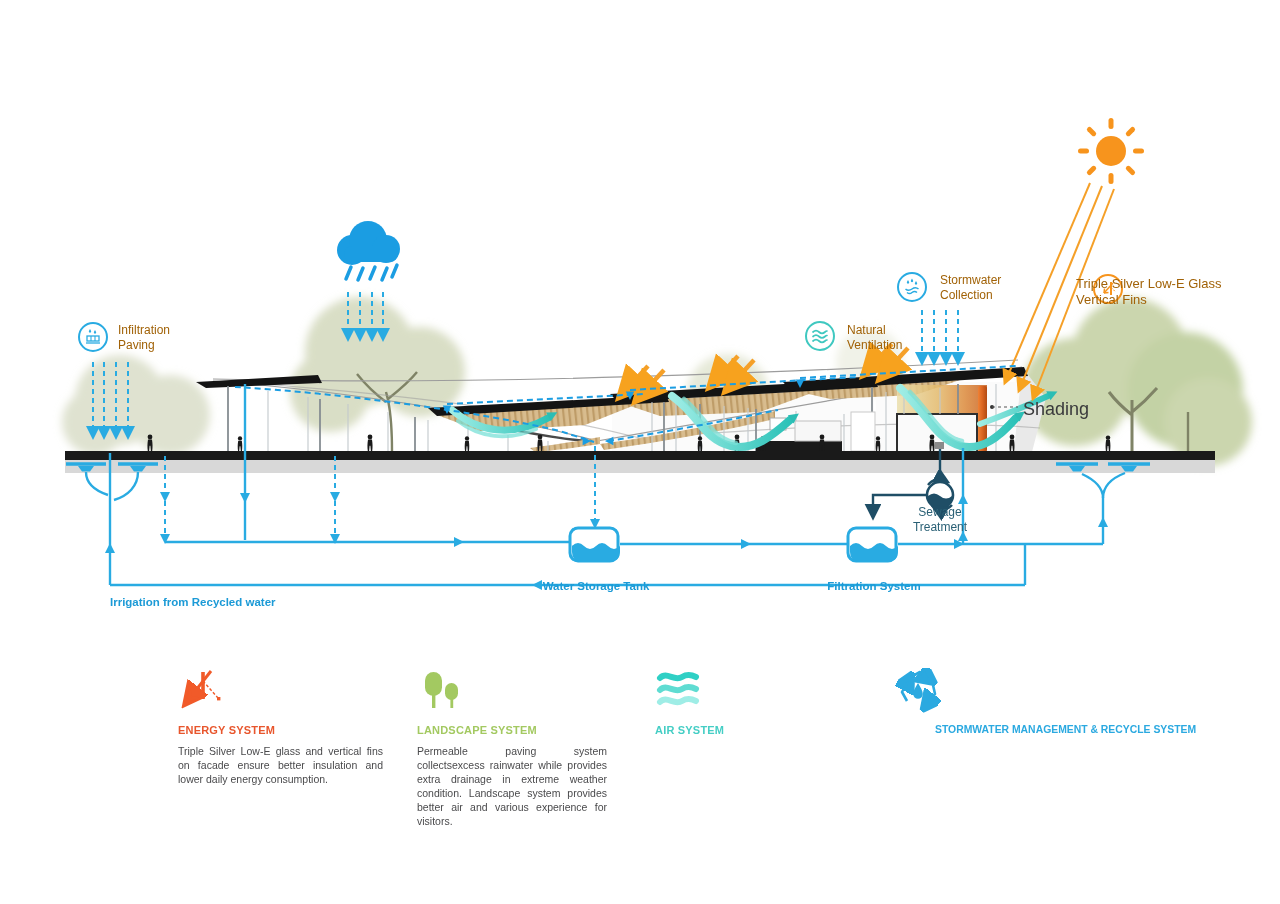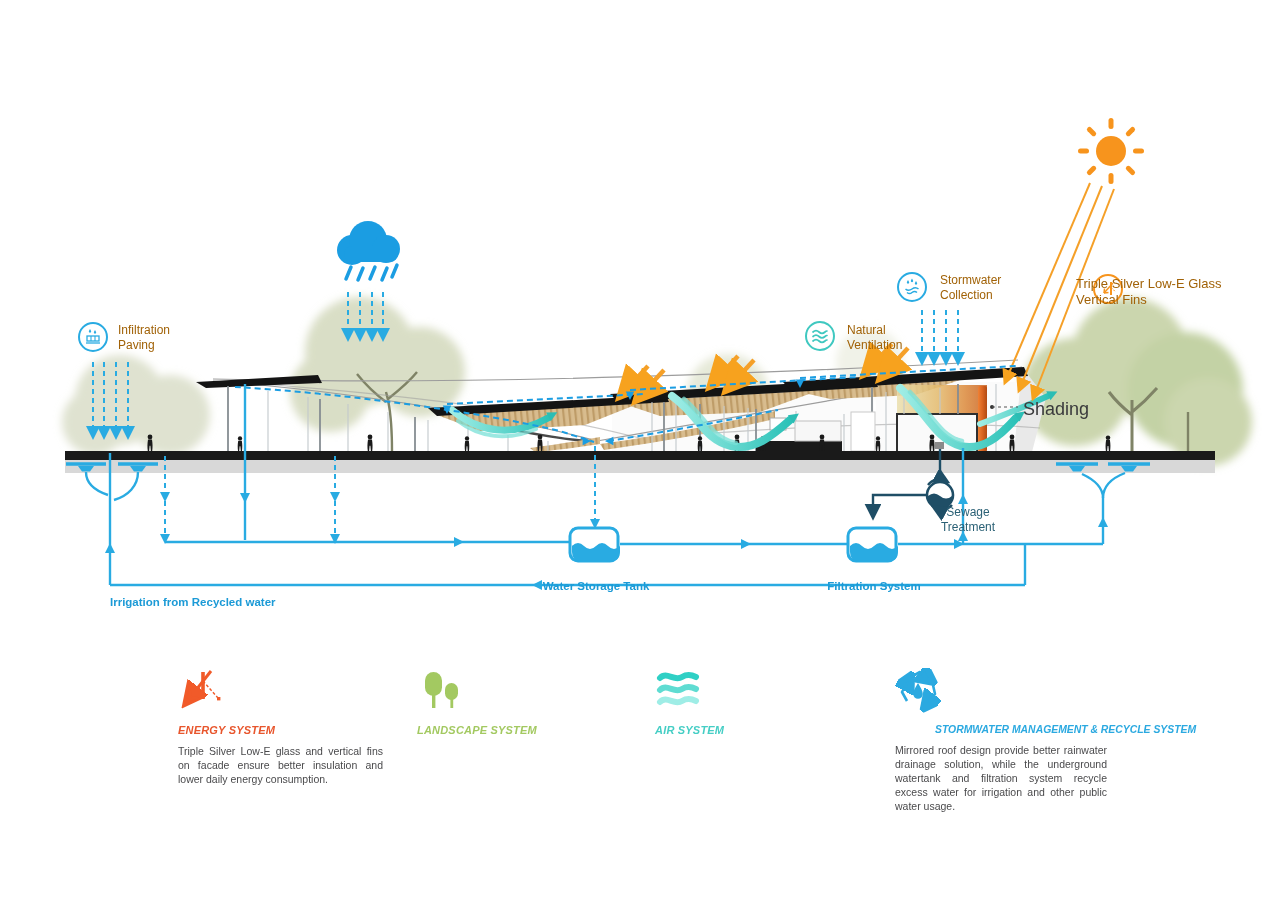--- a/index.html
+++ b/index.html
@@ -8,26 +8,26 @@
   .abs{position:absolute;}
   svg{display:block;}
   
   .lbl{position:absolute;font-size:12px;line-height:1.22;color:#a16207;white-space:pre-line;}
   .ring{position:absolute;width:30px;height:30px;border-radius:50%;box-sizing:border-box;
         display:flex;align-items:center;justify-content:center;background:#fff;}
   .ring.blue{border:2px solid #29ABE2;}
   .ring.teal{border:2px solid #3FC8C0;}
   .ring.orange{border:2px solid #F7941D;}
   .lbl.blue-t{color:#1C9AD6;font-weight:700;font-size:11.5px;}
-  .lbl.navy-t{color:#2A6075;text-align:center;margin-left:28px;}
+  .lbl.navy-t{color:#2A6075;text-align:center;}
   .lbl.center{transform:translateX(-50%);margin-top:13px;}
   
   .legend-col{position:absolute;top:664px;}
   .legend-icon{height:50px;display:flex;align-items:flex-end;}
-  .legend-title{font-size:11px;font-weight:700;letter-spacing:.2px;margin-top:10px;font-style:italic;}
+  .legend-title{font-size:11px;font-weight:700;letter-spacing:.2px;margin-top:10px;}
   .legend-title.tight{font-size:10.4px;white-space:nowrap;letter-spacing:0;margin-left:40px;}
   .c-energy .legend-title{color:#E8562D;}
   .c-landscape .legend-title{color:#A3C961;}
   .c-air .legend-title{color:#45CEC5;}
   .c-storm .legend-title{color:#2BA9E0;}
   .legend-body{font-size:10.5px;line-height:1.33;color:#4A4A4C;text-align:justify;margin-top:9px;}
 </style>
 </head>
 <body>
 
@@ -442,20 +442,21 @@
 <div class="legend-col c-landscape" style="left:417px;width:190px">
   <div class="legend-icon">
     <svg width="46" height="46" viewBox="0 0 46 46" fill="#A3C961">
       <rect x="8" y="4" width="17" height="24" rx="8.5"></rect>
       <rect x="15" y="26" width="3.4" height="14"></rect>
       <rect x="28" y="15" width="13" height="17" rx="6.5"></rect>
       <rect x="33.4" y="30" width="2.8" height="10"></rect>
     </svg>
   </div>
   <div class="legend-title">LANDSCAPE SYSTEM</div>
+  <p class="legend-body">Permeable paving system collectsexcess rainwater while provides extra drainage in extreme weather condition. Landscape system provides better air and various experience for visitors.</p>
 </div>
 
 <div class="legend-col c-air" style="left:655px;width:192px">
   <div class="legend-icon">
     <svg width="46" height="46" viewBox="0 0 46 46" fill="none" stroke-linecap="round">
       <path d="M5,10 C12,3 19,14 27,9 C32,6 37,7 41,9" stroke="#2FD0C5" stroke-width="6"></path>
       <path d="M5,22 C12,15 19,26 27,21 C32,18 37,19 41,21" stroke="#5FDCD2" stroke-width="6"></path>
       <path d="M5,34 C12,27 19,38 27,33 C32,30 37,31 41,33" stroke="#9FEDE6" stroke-width="6"></path>
     </svg>
   </div>
@@ -470,16 +471,15 @@
               <path d="M0,0 L7,3.5 L0,7 Z" fill="#2BA9E0"></path>
             </marker>
           </defs>
       <path d="M12,33 L7,24 L13,13" marker-end="url(#mB2)"></path>
       <path d="M16,9 L25,4 L33,10" marker-end="url(#mB2)"></path>
       <path d="M38,17 L40,26 L33,35" marker-end="url(#mB2)"></path>
       <path d="M23,15 C20,20 18.2,23 18.2,26 a4.8,4.8 0 0 0 9.6,0 C27.8,23 26,20 23,15 Z" fill="#2BA9E0" stroke="none"></path>
     </svg>
   </div>
   <div class="legend-title tight">STORMWATER MANAGEMENT &amp; RECYCLE SYSTEM</div>
-  <p class="legend-body">Mirrored roof design provide better rainwater drainage solution, while the underground watertank and filtration system recycle excess water for irrigation and other public water usage.</p>
 </div>
 
 </div>
 
 </body></html>

